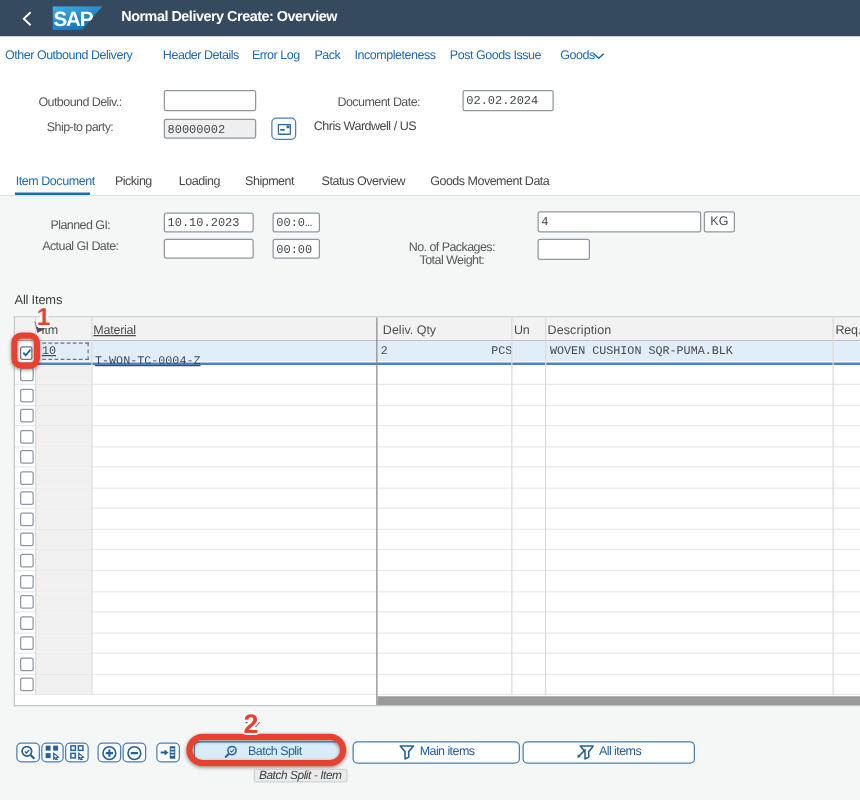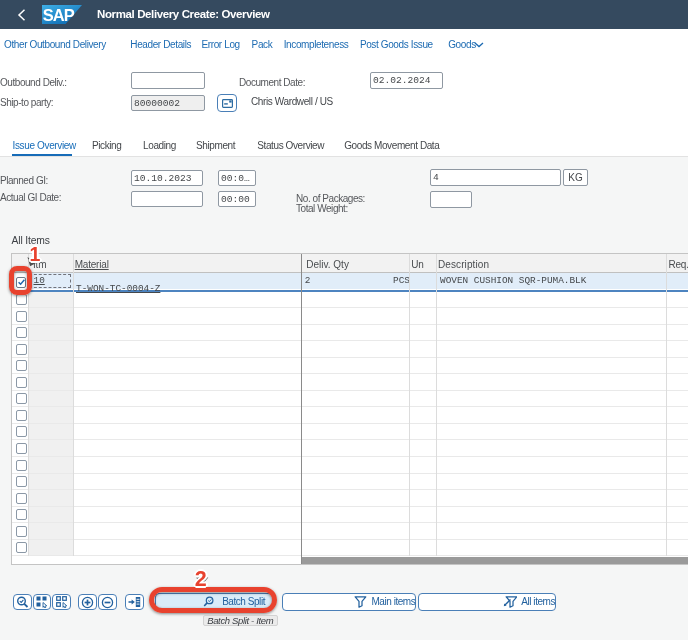--- a/index.html
+++ b/index.html
@@ -2,34 +2,34 @@
 <html><head>
 <meta charset="utf-8">
 <style>
   html,body{margin:0;padding:0;}
   body{width:688px;height:640px;position:relative;overflow:hidden;
        font-family:"Liberation Sans",sans-serif;background:#fff;}
   .abs{position:absolute;}
   #topbar{left:0;top:0;width:688px;height:29px;background:#354a5f;}
   #title{left:97px;top:8px;color:#fff;font-size:11.5px;font-weight:bold;letter-spacing:-0.38px;}
   .lnk{top:38.5px;font-size:10px;letter-spacing:-0.38px;color:#1d6bb2;}
-  .lbl{font-size:10px;letter-spacing:-0.45px;color:#56585c;text-align:left;}
+  .lbl{font-size:10px;letter-spacing:-0.45px;color:#56585c;text-align:center;}
   .inp{border:1px solid #8f98a2;background:#fff;border-radius:2px;
        font-family:"Liberation Mono",monospace;font-size:9.6px;color:#45484b;
        box-sizing:border-box;padding:1px 2px 0 2px;display:flex;align-items:center;}
   .ro{background:#efefef;}
   .tab{top:140px;font-size:10px;letter-spacing:-0.4px;color:#44474b;}
   .cb{box-sizing:border-box;width:11px;height:11px;border:1px solid #8b98a6;
       border-radius:2px;background:#fff;}
   .hdrtxt{font-size:10px;letter-spacing:-0.2px;color:#4a4d50;}
   .mono{font-family:"Liberation Mono",monospace;font-size:9.4px;color:#45484b;}
   .tbtn{box-sizing:border-box;height:16px;border:1.4px solid #4a7fb7;border-radius:4px;
         background:#fff;display:flex;align-items:center;justify-content:center;}
   .bigbtn{box-sizing:border-box;height:17.5px;border:1.2px solid #4a7fb7;border-radius:4px;
-        background:#fff;display:flex;align-items:center;justify-content:flex-end;
+        background:#fff;display:flex;align-items:center;justify-content:center;
         font-size:10px;letter-spacing:-0.45px;color:#23619e;}
   .anno{box-sizing:border-box;border:5px solid #e8422e;
         box-shadow:0 1px 3px rgba(0,0,0,0.45), inset 0 1px 3px rgba(0,0,0,0.45);}
   .annonum{font-size:17px;font-weight:bold;color:#e8422e;font-family:"Liberation Sans",sans-serif;
         text-shadow:-2px 0 #fff,2px 0 #fff,0 -2px #fff,0 2px #fff,-1.4px -1.4px #fff,1.4px 1.4px #fff,-1.4px 1.4px #fff,1.4px -1.4px #fff;}
 </style>
 </head>
 <body>
 
 <div class="abs" id="topbar"></div>
@@ -67,21 +67,21 @@
 <div class="abs lbl" style="left:0px;top:96.8px;width:128px;">Ship-to party:</div>
 <div class="abs inp ro" style="left:131px;top:95px;width:73.5px;height:15.5px;">80000002</div>
 <div class="abs" style="left:217px;top:94.4px;width:20.3px;height:17.2px;box-sizing:border-box;border:1.4px solid #4a7fb7;border-radius:4px;background:#fff;"></div>
 <svg class="abs" style="left:221.5px;top:98.5px;" width="11" height="9" viewBox="0 0 11 9">
   <rect x="0.6" y="0.6" width="9.8" height="7.8" rx="0.8" fill="none" stroke="#2d6ca2" stroke-width="1.2"></rect>
   <rect x="7.2" y="1.4" width="2.4" height="2.2" fill="#2d6ca2"></rect>
   <rect x="2.2" y="4.2" width="3.6" height="1.4" fill="#2d6ca2"></rect>
 </svg>
 <div class="abs" style="left:251px;top:96px;font-size:10px;letter-spacing:-0.38px;color:#44474b;">Chris Wardwell / US</div>
 
-<div class="abs tab" style="left:12.5px;color:#176cb8;letter-spacing:-0.35px;">Issue Overview</div>
+<div class="abs tab" style="left:12.5px;color:#176cb8;letter-spacing:-0.35px;">Item Document</div>
 <div class="abs tab" style="left:92px;">Picking</div>
 <div class="abs tab" style="left:143.1px;">Loading</div>
 <div class="abs tab" style="left:196.1px;">Shipment</div>
 <div class="abs tab" style="left:257.3px;">Status Overview</div>
 <div class="abs tab" style="left:344.2px;">Goods Movement Data</div>
 <div class="abs" style="left:0;top:156px;width:688px;height:1px;background:#e2e2e2;"></div>
 <div class="abs" style="left:11.5px;top:154px;width:60px;height:2.2px;background:#176cb8;"></div>
 
 <div class="abs" style="left:0;top:157px;width:688px;height:483px;background:#f5f6f6;z-index:-1;"></div>
 

